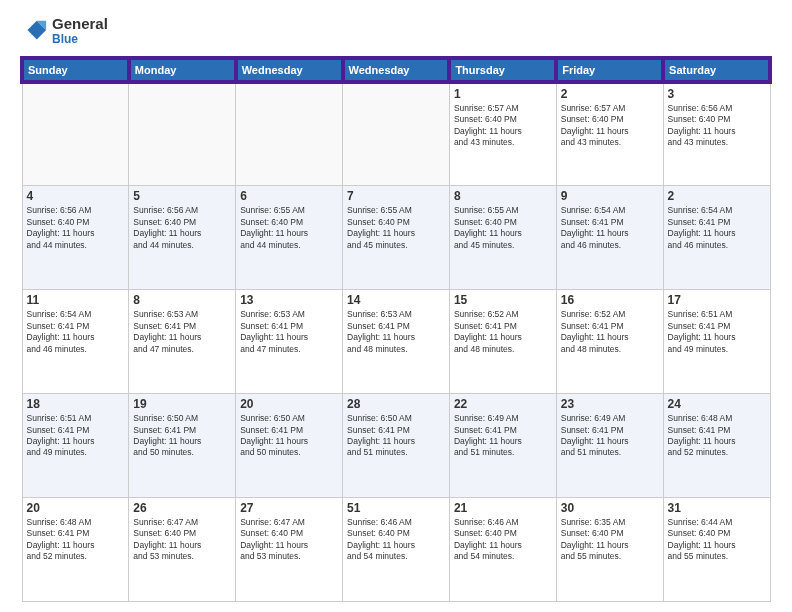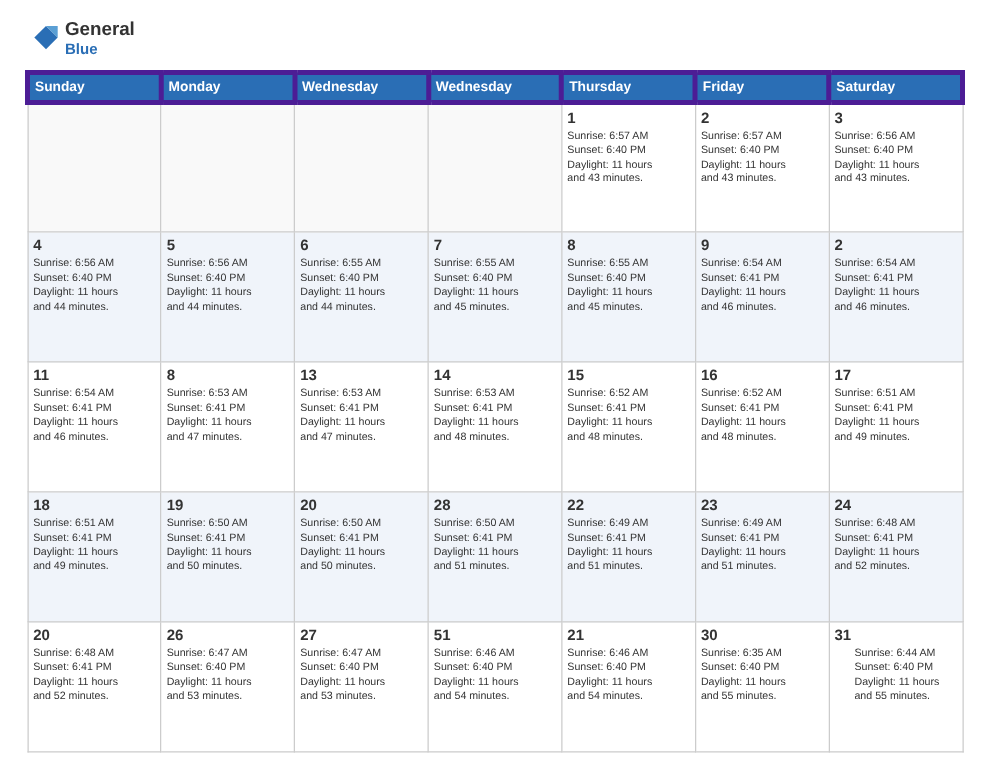--- a/index.html
+++ b/index.html
@@ -358,21 +358,21 @@
           </td>
           <td>
             <span class="day-num">30</span>
             <div class="day-info" style="white-space: pre-line;">Sunrise: 6:35 AM
 Sunset: 6:40 PM
 Daylight: 11 hours
 and 55 minutes.</div>
           </td>
           <td>
             <span class="day-num">31</span>
-            <div class="day-info" style="white-space: pre-line; margin-left: 16px;">Sunrise: 6:44 AM
+            <div class="day-info" style="white-space: pre-line;">Sunrise: 6:44 AM
 Sunset: 6:40 PM
 Daylight: 11 hours
 and 55 minutes.</div>
           </td>
         </tr>
       </tbody>
   </table>
 </div>
 
 </body></html>

